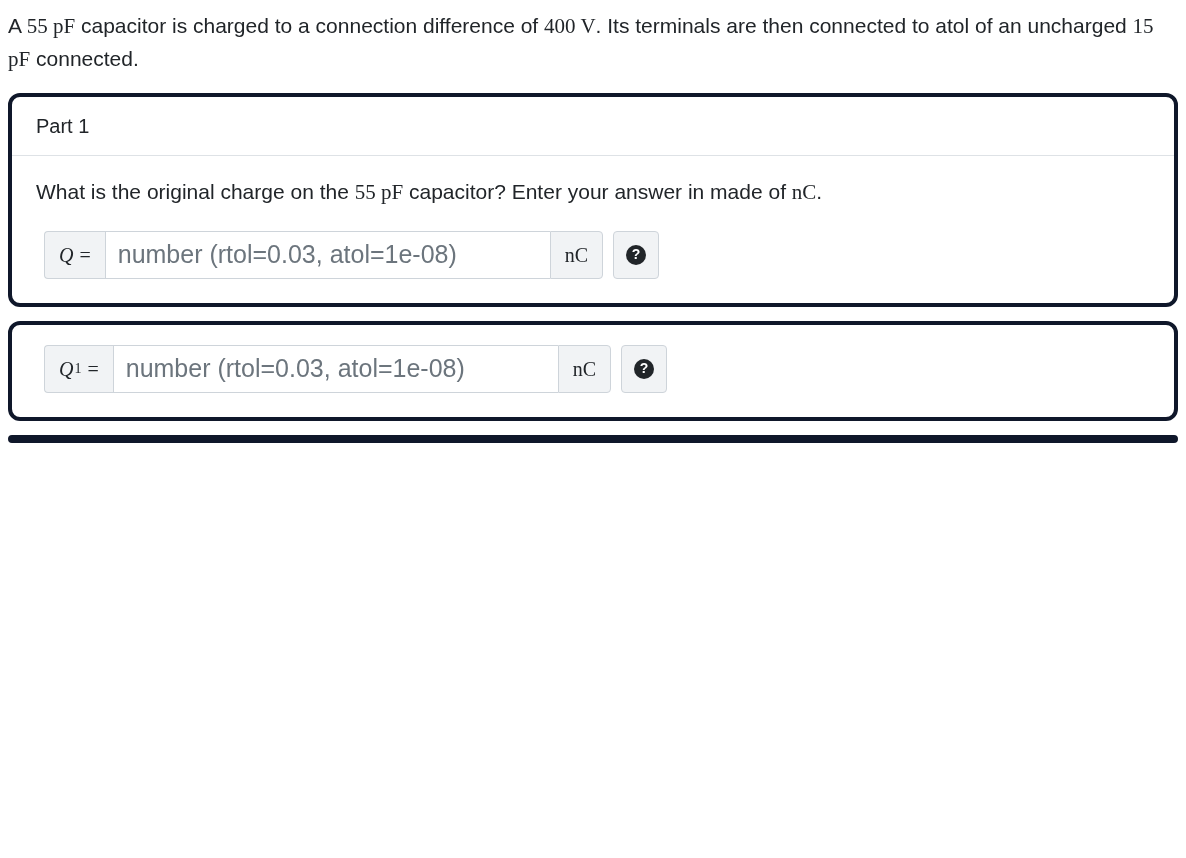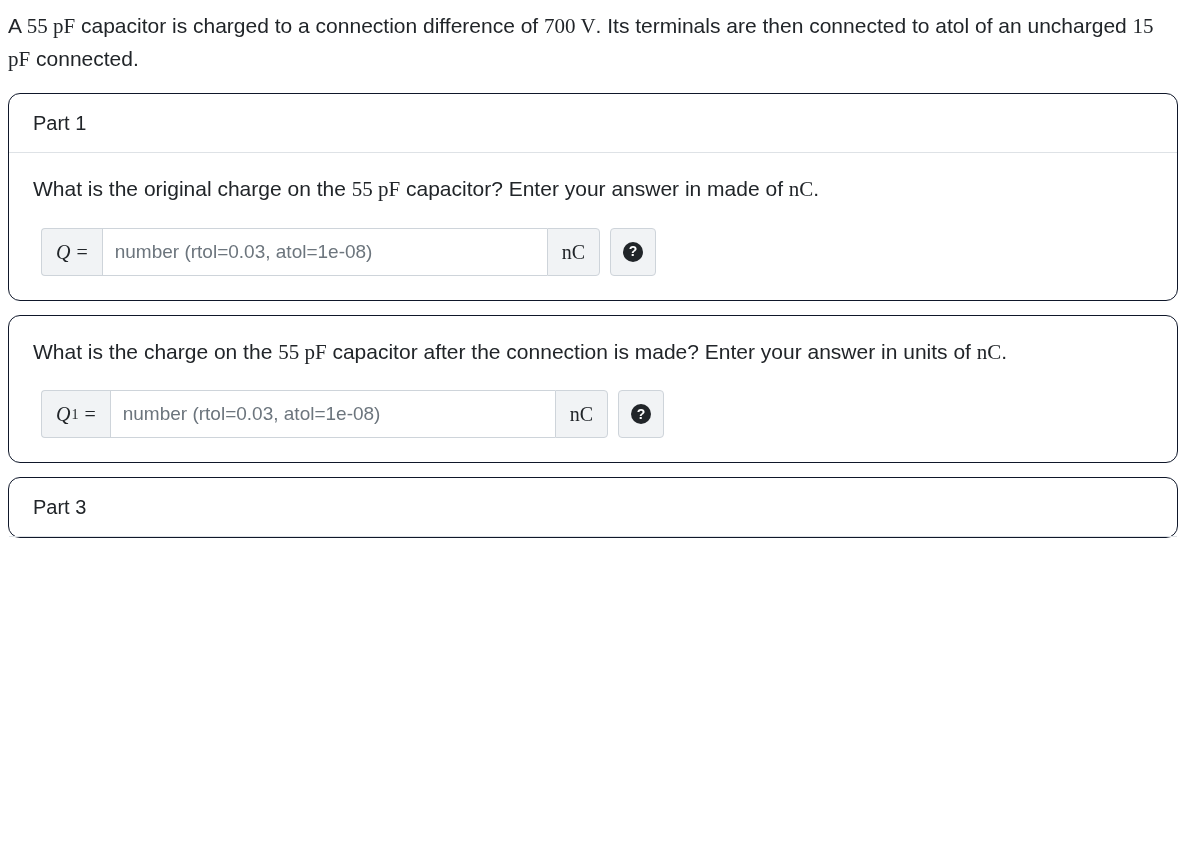--- a/index.html
+++ b/index.html
@@ -8,21 +8,21 @@
     margin: 0;
     padding: 10px 8px;
     font-size: 21px;
     line-height: 1.5;
     background: #fff;
   }
   .intro {
     margin-bottom: 18px;
   }
   .part {
-    border: 1px solid #0f172a;
+    border: 4px solid #0f172a;
     border-radius: 12px;
     margin-bottom: 14px;
   }
   .part-header {
     padding: 14px 24px;
     border-bottom: 1px solid #dee2e6;
     font-size: 20px;
   }
   .part-body {
     padding: 20px 24px 24px 24px;
@@ -56,21 +56,21 @@
   .sub {
     font-size: 0.7em;
     vertical-align: sub;
     font-style: normal;
     margin-left: 1px;
   }
   .num-input {
     border: 1px solid #ced4da;
     border-right: none;
     padding: 8px 12px;
-    font-size: 19px;
+    font-size: 25px;
     width: 420px;
     outline: none;
     font-family: inherit;
   }
   .num-input::placeholder {
     color: #6c757d;
   }
   .unit-label {
     background: #f1f3f5;
     border: 1px solid #ced4da;
@@ -109,21 +109,21 @@
     font-family: Liberation Serif, serif;
   }
   .part3-body {
     padding-bottom: 0;
   }
 </style>
 </head>
 <body>
 
 <div class="intro">
-  <span>A </span><span class="math-rm">55 pF</span><span> capacitor is charged to a connection difference of </span><span class="math-rm">700 V</span><span>. Its terminals are then connected to atol of an uncharged </span><span class="math-rm">15 pF</span><span> connected.</span>
+  <span>A </span><span class="math-rm">55 pF</span><span> capacitor is charged to a connection difference of </span><span class="math-rm">400 V</span><span>. Its terminals are then connected to atol of an uncharged </span><span class="math-rm">15 pF</span><span> connected.</span>
 </div>
 
 <div class="part">
   <div class="part-header">Part 1</div>
   <div class="part-body">
     <div class="question">
       <span>What is the original charge on the </span><span class="math-rm">55 pF</span><span> capacitor? Enter your answer in made of </span><span class="math-rm">nC</span><span>.</span>
     </div>
     <div class="input-row">
       <div class="input-label">
@@ -134,33 +134,29 @@
       <div class="unit-label">nC</div>
       <div class="help-btn">
         <div class="help-icon">?</div>
       </div>
     </div>
   </div>
 </div>
 
 <div class="part">
   <div class="part-body">
-    <div class="question">
-      <span>What is the charge on the </span><span class="math-rm">55 pF</span><span> capacitor after the connection is made? Enter your answer in units of </span><span class="math-rm">nC</span><span>.</span>
-    </div>
     <div class="input-row">
       <div class="input-label">
         <span>Q</span>
           <span class="sub">1</span>
           <span class="eq"> =</span>
       </div>
       <input class="num-input" type="text" placeholder="number (rtol=0.03, atol=1e-08)" style="">
       <div class="unit-label">nC</div>
       <div class="help-btn">
         <div class="help-icon">?</div>
       </div>
     </div>
   </div>
 </div>
 
 <div class="part">
-  <div class="part-header">Part 3</div>
 </div>
 
 </body></html>

